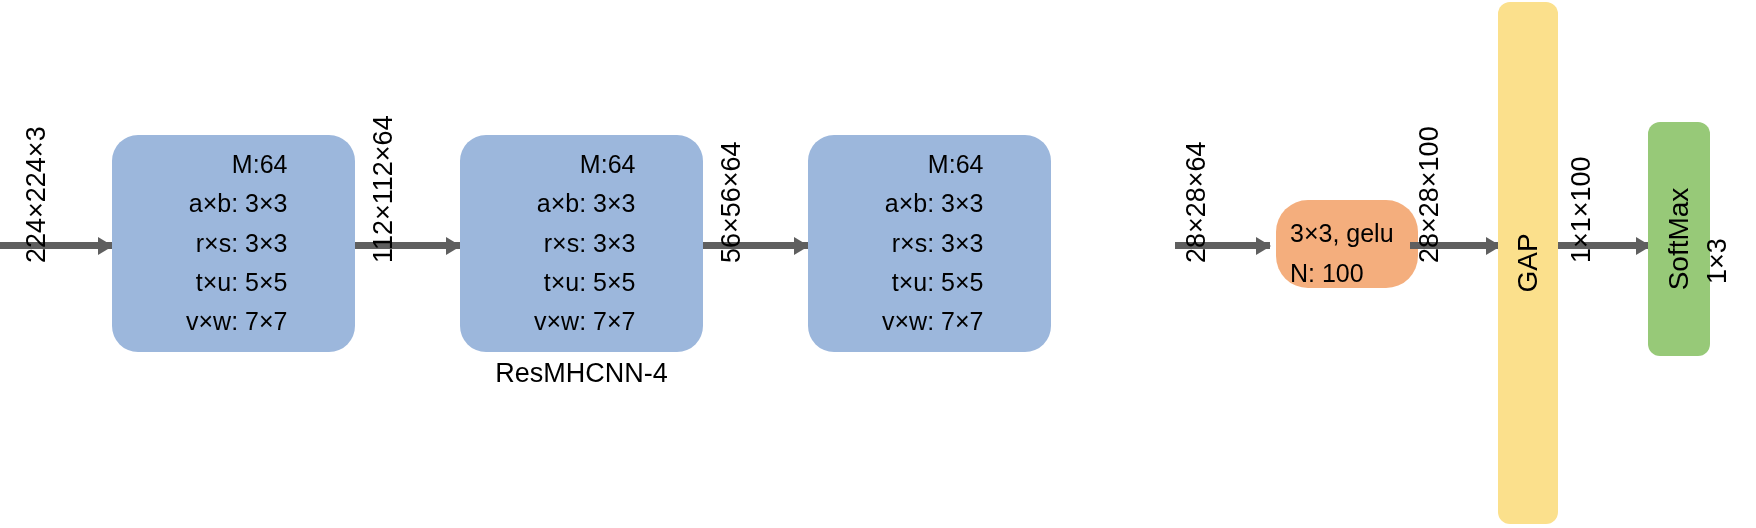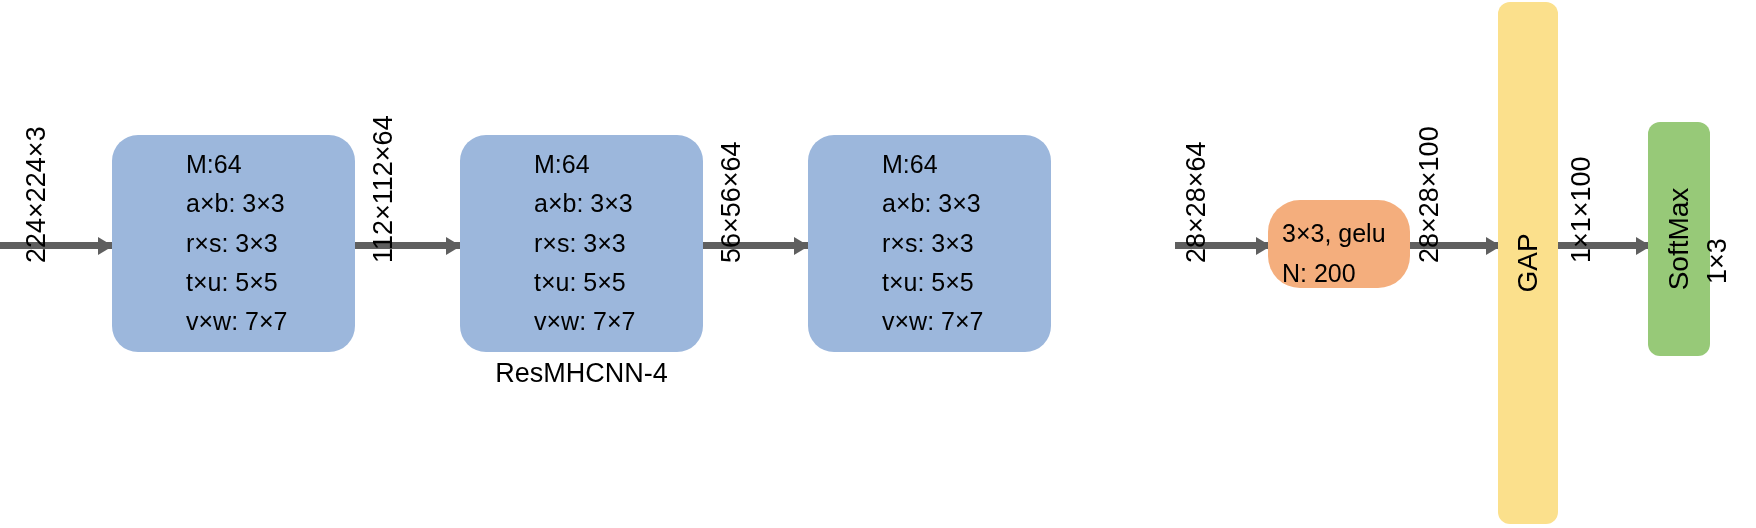--- a/index.html
+++ b/index.html
@@ -17,20 +17,21 @@
   }
 
   
   .block {
     position: absolute;
     box-sizing: border-box;
   }
   .res-block {
     background: #9CB7DC;
     border-radius: 26px;
+    text-align: right;
   }
   .res-block .lines {
     position: absolute;
     left: 74px;
     top: 14px;
     display: flex;
     flex-direction: column;
     gap: 8px;
   }
   .res-block .lines span {
@@ -44,20 +45,21 @@
     position: absolute;
     font-size: 27px;
     color: #000000;
     white-space: nowrap;
     text-align: center;
   }
 
   .conv-block {
     background: #F4AE7D;
     border-radius: 32px;
+    margin-left: 8px;
   }
   .conv-block .lines {
     position: absolute;
     left: 14px;
     top: 18px;
     display: flex;
     flex-direction: column;
     gap: 10px;
   }
   .conv-block .lines span {
@@ -159,21 +161,21 @@
       <span>v×w: 7×7</span>
     </div>
   </div>
 
   <div class="arrow" style="left:1175px; top:242px; width:95px;"></div>
   <div class="edge-label" style="left:1212px; top:232px;">28×28×64</div>
 
   <div class="block conv-block" style="left: 1268px; top: 200px; width: 142px; height: 88px; background: rgb(244, 174, 125);">
     <div class="lines">
       <span>3×3, gelu</span>
-      <span>N: 200</span>
+      <span>N: 100</span>
     </div>
   </div>
 
   <div class="arrow" style="left:1410px; top:242px; width:90px;"></div>
   <div class="edge-label" style="left:1445px; top:232px;">28×28×100</div>
 
   <div class="block gap-block" style="left: 1498px; top: 2px; width: 60px; height: 522px; background: rgb(251, 224, 140);">
     <span class="vert-label">GAP</span>
   </div>
 

